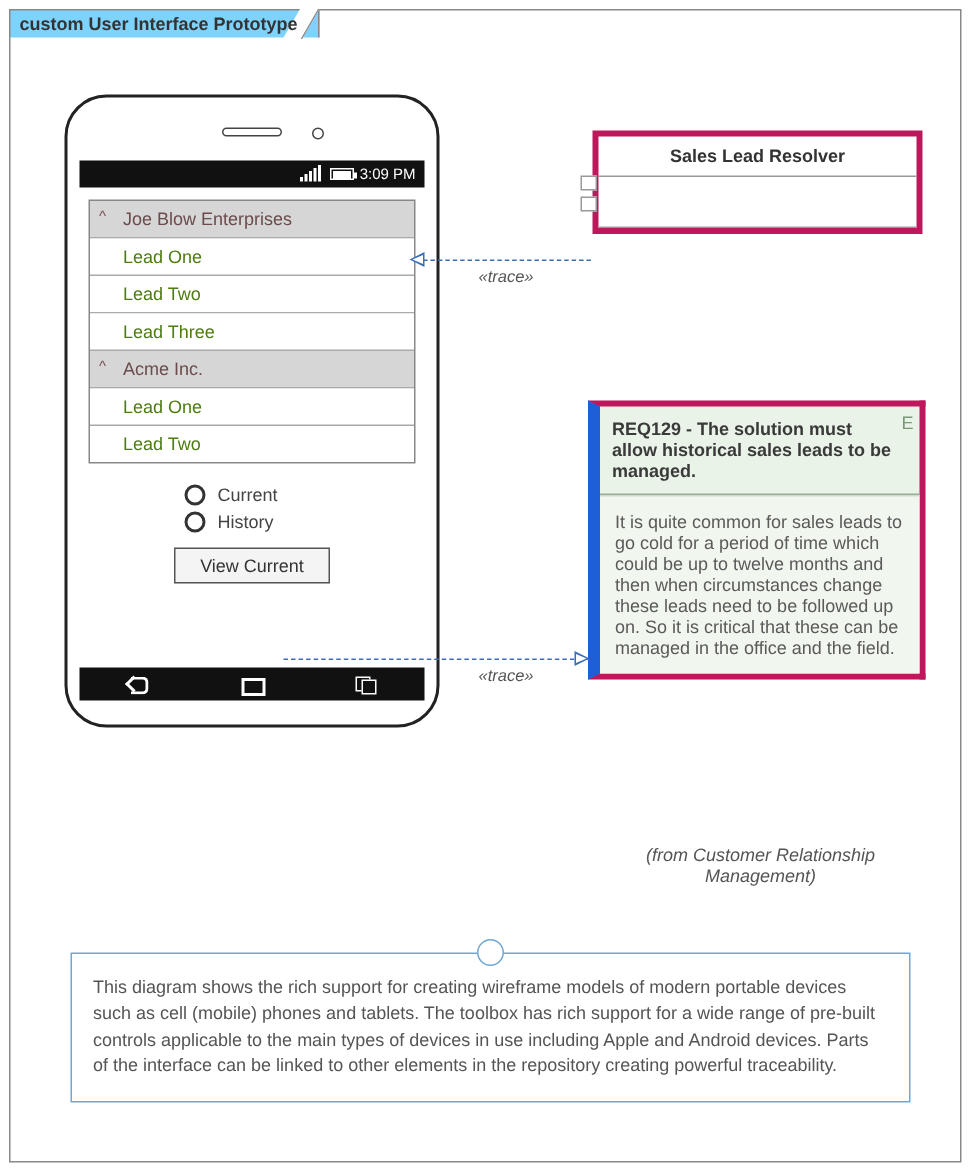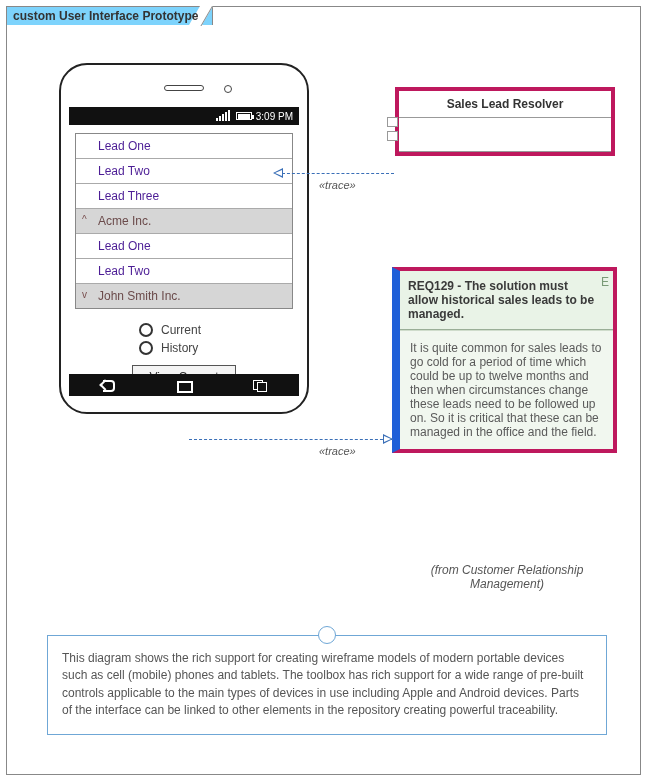--- a/index.html
+++ b/index.html
@@ -38,22 +38,22 @@
     border-right: 1px solid #888;
     transform: skewX(-30deg);
     transform-origin: top right;
     background: #fff;
   }
   .frame-tab span { position: relative; z-index: 1; }
 
   
   .phone {
     position: absolute;
-    left: 52px; top: 56px;
-    width: 250px; height: 351px;
+    left: 36px; top: 56px;
+    width: 250px; height: 422px;
     border: 2px solid #222;
     border-radius: 28px;
     background: #fff;
   }
   .phone-speaker {
     position: absolute;
     top: 20px; left: 50%; transform: translateX(-50%);
     width: 40px; height: 6px;
     border: 1px solid #444; border-radius: 3px;
   }
@@ -90,21 +90,21 @@
   }
   .list {
     border: 1px solid #888;
     margin: 6px;
   }
   .list-row {
     border-bottom: 1px solid #aaa;
     padding: 5px 8px 5px 22px;
     position: relative;
     background: #fff;
-    color: #4c1d95;
+    color: #4d7c0f;
   }
   .list-row:last-child { border-bottom: none; }
   .list-row.group {
     background: #d6d6d6;
     color: #6b4b4b;
   }
   .list-row.group::before {
     content: attr(data-caret);
     position: absolute; left: 6px; top: 5px;
     color: #7a5050; font-size: 10px;
@@ -264,27 +264,27 @@
           <i></i>
         </span>
       <span class="battery">
           <i></i>
         </span>
       <span>3:09 PM</span>
     </div>
 
     <div class="screen">
       <div class="list">
+        <div class="list-row group" data-caret="^"><span>Joe Blow Enterprises</span></div>
         <div class="list-row"><span>Lead One</span></div>
         <div class="list-row"><span>Lead Two</span></div>
         <div class="list-row"><span>Lead Three</span></div>
         <div class="list-row group" data-caret="^"><span>Acme Inc.</span></div>
         <div class="list-row"><span>Lead One</span></div>
         <div class="list-row"><span>Lead Two</span></div>
-        <div class="list-row group" data-caret="v"><span>John Smith Inc.</span></div>
       </div>
 
       <div class="radios">
         <div class="radio">
           <i></i>
           <span>Current</span>
         </div>
         <div class="radio">
           <i></i>
           <span>History</span>

